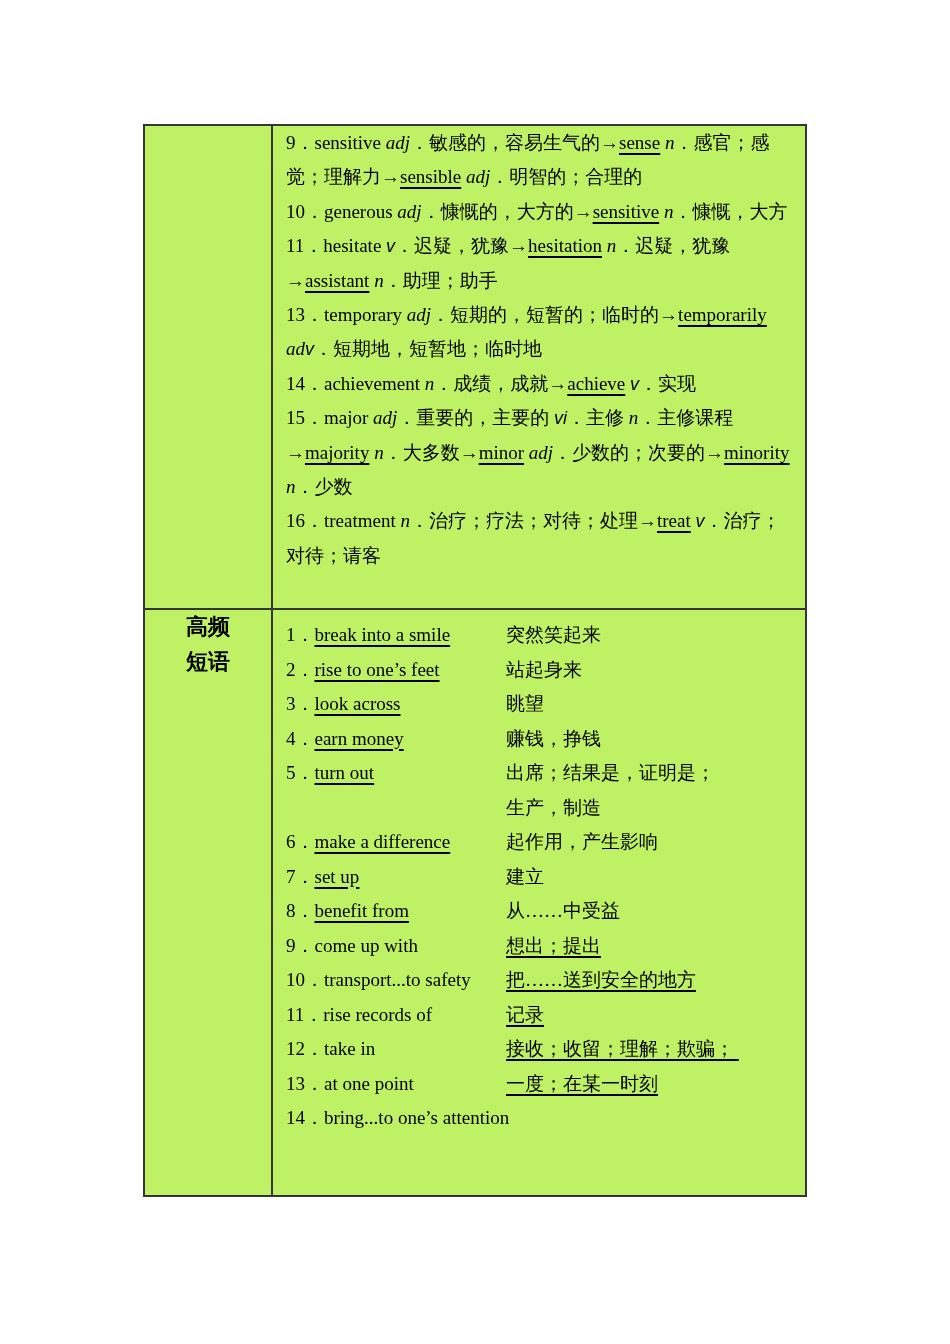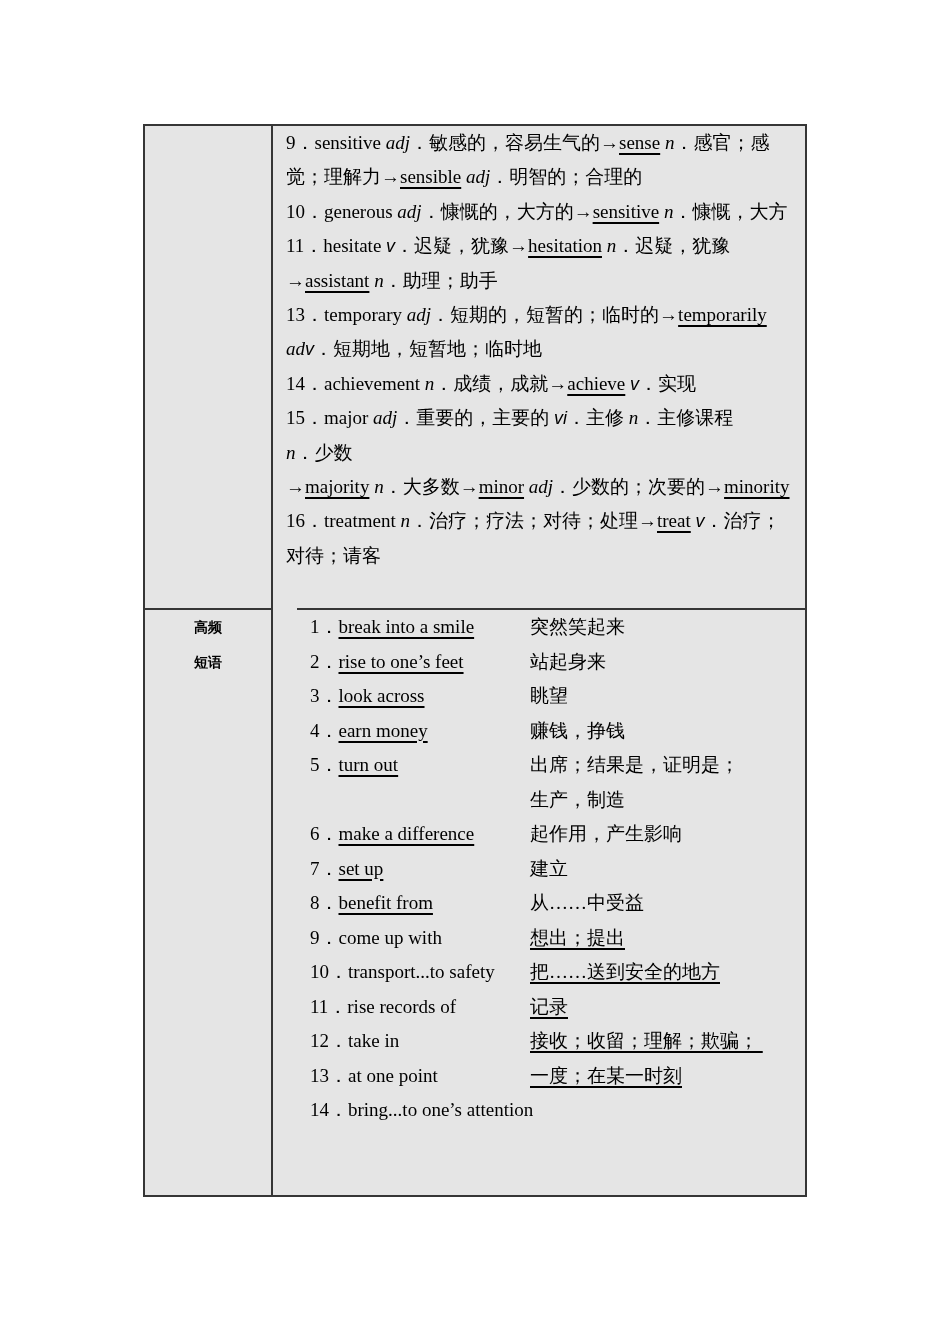--- a/index.html
+++ b/index.html
@@ -1,57 +1,57 @@
 <!DOCTYPE html>
 <html><head>
 <meta charset="utf-8">
 <style>
   * { margin:0; padding:0; box-sizing:border-box; }
   html,body { width:950px; height:1344px; background:#ffffff; overflow:hidden; }
   body { font-family:"Liberation Serif","DejaVu Serif",serif; color:#000; position:relative; }
 
   .vtable { position:absolute; left:143px; top:124px; width:664px; height:1073px;
             border:2px solid #363636; display:grid;
-            grid-template-columns:128px 1fr; grid-template-rows:482px 1fr; background:#e5e5e5; }
+            grid-template-columns:128px 1fr; grid-template-rows:482px 1fr; background:#bef264; }
   .cell  { overflow:hidden; }
   .chead { border-right:2px solid #363636; }
   .r2    { border-top:2px solid #363636; }
 
   .vbody { padding:0 6px 0 13px; }
-  .pbody { padding:0 4px 0 13px;margin-left:24px; }
+  .pbody { padding:8px 4px 0 13px; }
 
   .line  { line-height:34.4px; white-space:pre; font-size:19px; }
   .pline { display:flex; line-height:34.5px; white-space:pre; font-size:19px; }
   .pleft { width:220px; flex:none; white-space:pre; }
   .pright{ flex:1; white-space:pre; }
 
   .i { font-style:italic; }
   .s { font-style:italic; font-family:"Liberation Sans","DejaVu Sans",sans-serif; font-size:18px; }
   .u { text-decoration:underline; text-decoration-thickness:1.5px; text-underline-offset:4px; }
 
-  .phead .hline { line-height:34.5px; text-align:center; font-weight:bold; font-size:14px;
+  .phead .hline { line-height:34.5px; text-align:center; font-weight:bold; font-size:22px;
                   font-family:"Liberation Sans","DejaVu Sans",sans-serif; }
 </style>
 </head>
 <body>
 
 <div class="vtable">
   <div class="cell chead"></div>
   <div class="cell vbody">
       <div class="line"><span class="">9．sensitive </span><span class="i ">adj</span><span class="">．敏感的，容易生气的→</span><span class="u ">sense</span><span class=""> </span><span class="i ">n</span><span class="">．感官；感</span></div>
       <div class="line"><span class="">觉；理解力→</span><span class="u ">sensible</span><span class=""> </span><span class="i ">adj</span><span class="">．明智的；合理的</span></div>
       <div class="line"><span class="">10．generous </span><span class="i ">adj</span><span class="">．慷慨的，大方的→</span><span class="u ">sensitive</span><span class=""> </span><span class="i ">n</span><span class="">．慷慨，大方</span></div>
       <div class="line"><span class="">11．hesitate </span><span class="s">v</span><span class="">．迟疑，犹豫→</span><span class="u ">hesitation</span><span class=""> </span><span class="i ">n</span><span class="">．迟疑，犹豫</span></div>
       <div class="line"><span class="">→</span><span class="u ">assistant</span><span class=""> </span><span class="i ">n</span><span class="">．助理；助手</span></div>
       <div class="line"><span class="">13．temporary </span><span class="i ">adj</span><span class="">．短期的，短暂的；临时的→</span><span class="u ">temporarily</span></div>
       <div class="line"><span class="i ">ad</span><span class="s">v</span><span class="">．短期地，短暂地；临时地</span></div>
       <div class="line"><span class="">14．achievement </span><span class="i ">n</span><span class="">．成绩，成就→</span><span class="u ">achieve</span><span class=""> </span><span class="s">v</span><span class="">．实现</span></div>
       <div class="line"><span class="">15．major </span><span class="i ">adj</span><span class="">．重要的，主要的 </span><span class="s">vi</span><span class="">．主修 </span><span class="i ">n</span><span class="">．主修课程</span></div>
+      <div class="line"><span class="">→</span><span class="u ">majority</span><span class=""> </span><span class="i ">n</span><span class="">．大多数→</span><span class="u ">minor</span><span class=""> </span><span class="i ">adj</span><span class="">．少数的；次要的→</span><span class="u ">minority</span></div>
       <div class="line"><span class="i ">n</span><span class="">．少数</span></div>
-      <div class="line"><span class="">→</span><span class="u ">majority</span><span class=""> </span><span class="i ">n</span><span class="">．大多数→</span><span class="u ">minor</span><span class=""> </span><span class="i ">adj</span><span class="">．少数的；次要的→</span><span class="u ">minority</span></div>
       <div class="line"><span class="">16．treatment </span><span class="i ">n</span><span class="">．治疗；疗法；对待；处理→</span><span class="u ">treat</span><span class=""> </span><span class="s">v</span><span class="">．治疗；</span></div>
       <div class="line"><span class="">对待；请客</span></div>
     </div>
   <div class="cell chead r2 phead">
     <div class="hline">高频</div>
     <div class="hline">短语</div>
   </div>
   <div class="cell r2 pbody">
       <div class="pline"><div class="pleft"><span>1．</span><span class="u ">break into a smile</span></div><div class="pright"><span class="">突然笑起来</span></div></div>
       <div class="pline"><div class="pleft"><span>2．</span><span class="u ">rise to one’s feet</span></div><div class="pright"><span class="">站起身来</span></div></div>

